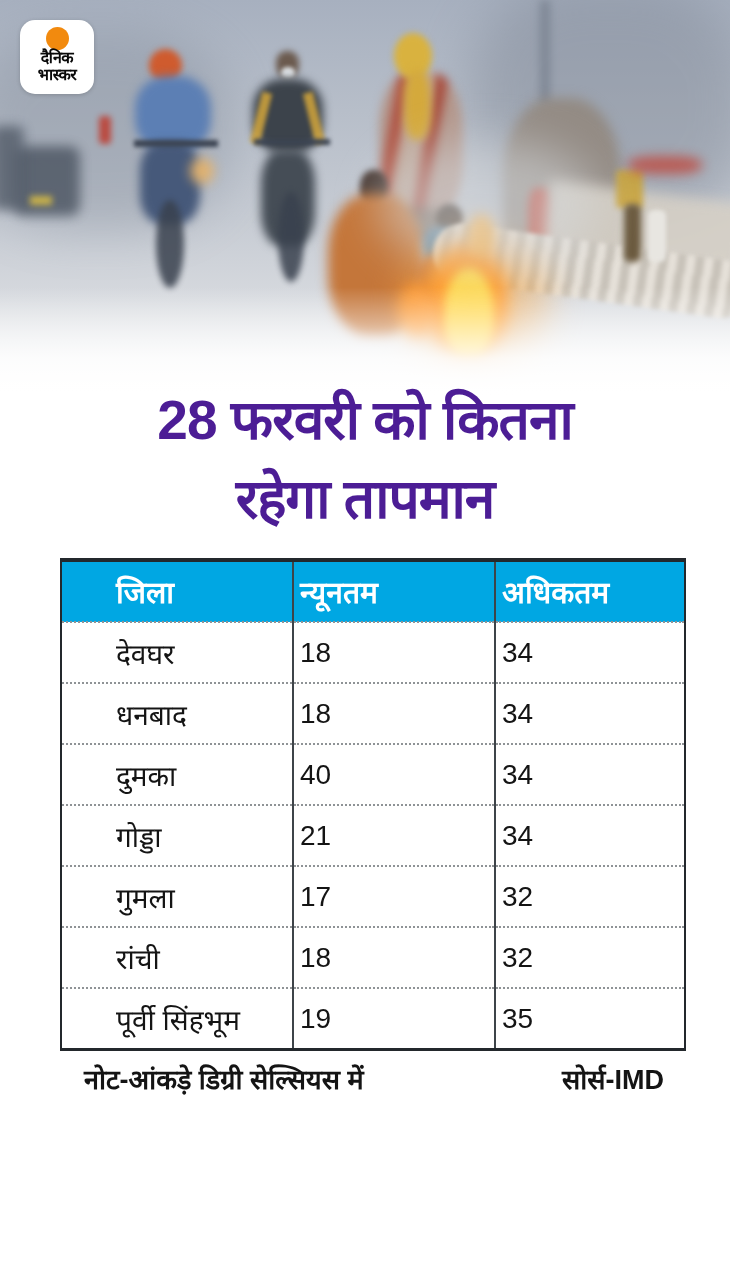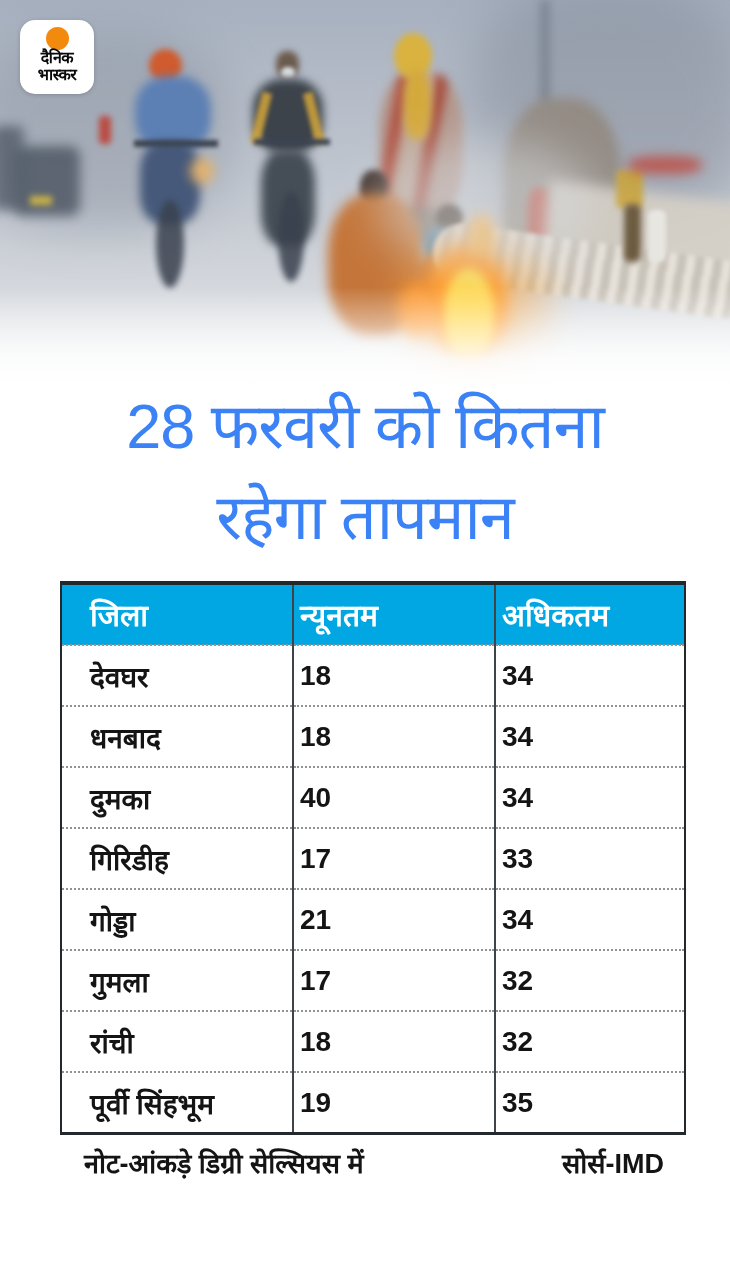--- a/index.html
+++ b/index.html
@@ -14,31 +14,31 @@
         background:linear-gradient(180deg,rgba(255,255,255,0) 0%,rgba(255,255,255,.85) 65%,#fff 100%);}
 
   
   .logo{position:absolute;left:20px;top:20px;width:74px;height:74px;background:#fff;
         border-radius:15px;display:flex;flex-direction:column;align-items:center;
         box-shadow:0 1px 4px rgba(0,0,0,.18);z-index:30;}
   .logo-dot{width:23px;height:23px;border-radius:50%;margin-top:7px;}
   .logo-t{font-weight:800;font-size:16px;line-height:1.06;color:#0a0a0a;letter-spacing:-.5px;}
 
   
-  .headline{margin-top:-16px;text-align:center;font-size:63px;font-weight:400;
-            line-height:1.44;color:#3b82f6;letter-spacing:-1px;position:relative;z-index:5;}
+  .headline{margin-top:-16px;text-align:center;font-size:55px;font-weight:700;
+            line-height:1.44;color:#4c1d95;letter-spacing:-1px;position:relative;z-index:5;}
 
   
   table.temps{border-collapse:collapse;table-layout:fixed;margin:19px 0 0 60px;width:624px;
               border:2px solid #23282c;border-top-width:4px;border-bottom-width:3px;}
   table.temps col.c1{width:232px;} table.temps col.c2{width:202px;} table.temps col.c3{width:190px;}
   table.temps th{height:57px;color:#fff;font-size:30px;font-weight:700;text-align:left;vertical-align:middle;}
-  table.temps td{height:57px;font-size:28px;font-weight:700;color:#141414;vertical-align:middle;
+  table.temps td{height:57px;font-size:28px;font-weight:400;color:#141414;vertical-align:middle;
                  border-top:2px dotted #8f9396;background:#fff;}
-  table.temps th.cD,table.temps td.cD{padding-left:28px;}
+  table.temps th.cD,table.temps td.cD{padding-left:54px;}
   table.temps th.cN,table.temps td.cN{padding-left:6px;}
   table.temps th.cN,table.temps td.cN{border-left:2px solid #3e4449;}
 
   
   .footer{display:flex;justify-content:space-between;margin:9px 66px 0 84px;
           font-size:27px;font-weight:600;color:#141414;}
 </style>
 </head>
 <body>
 
@@ -137,25 +137,20 @@
           <td class="cD">धनबाद</td>
           <td class="cN">18</td>
           <td class="cN">34</td>
         </tr>
         <tr>
           <td class="cD">दुमका</td>
           <td class="cN">40</td>
           <td class="cN">34</td>
         </tr>
         <tr>
-          <td class="cD">गिरिडीह</td>
-          <td class="cN">17</td>
-          <td class="cN">33</td>
-        </tr>
-        <tr>
           <td class="cD">गोड्डा</td>
           <td class="cN">21</td>
           <td class="cN">34</td>
         </tr>
         <tr>
           <td class="cD">गुमला</td>
           <td class="cN">17</td>
           <td class="cN">32</td>
         </tr>
         <tr>

